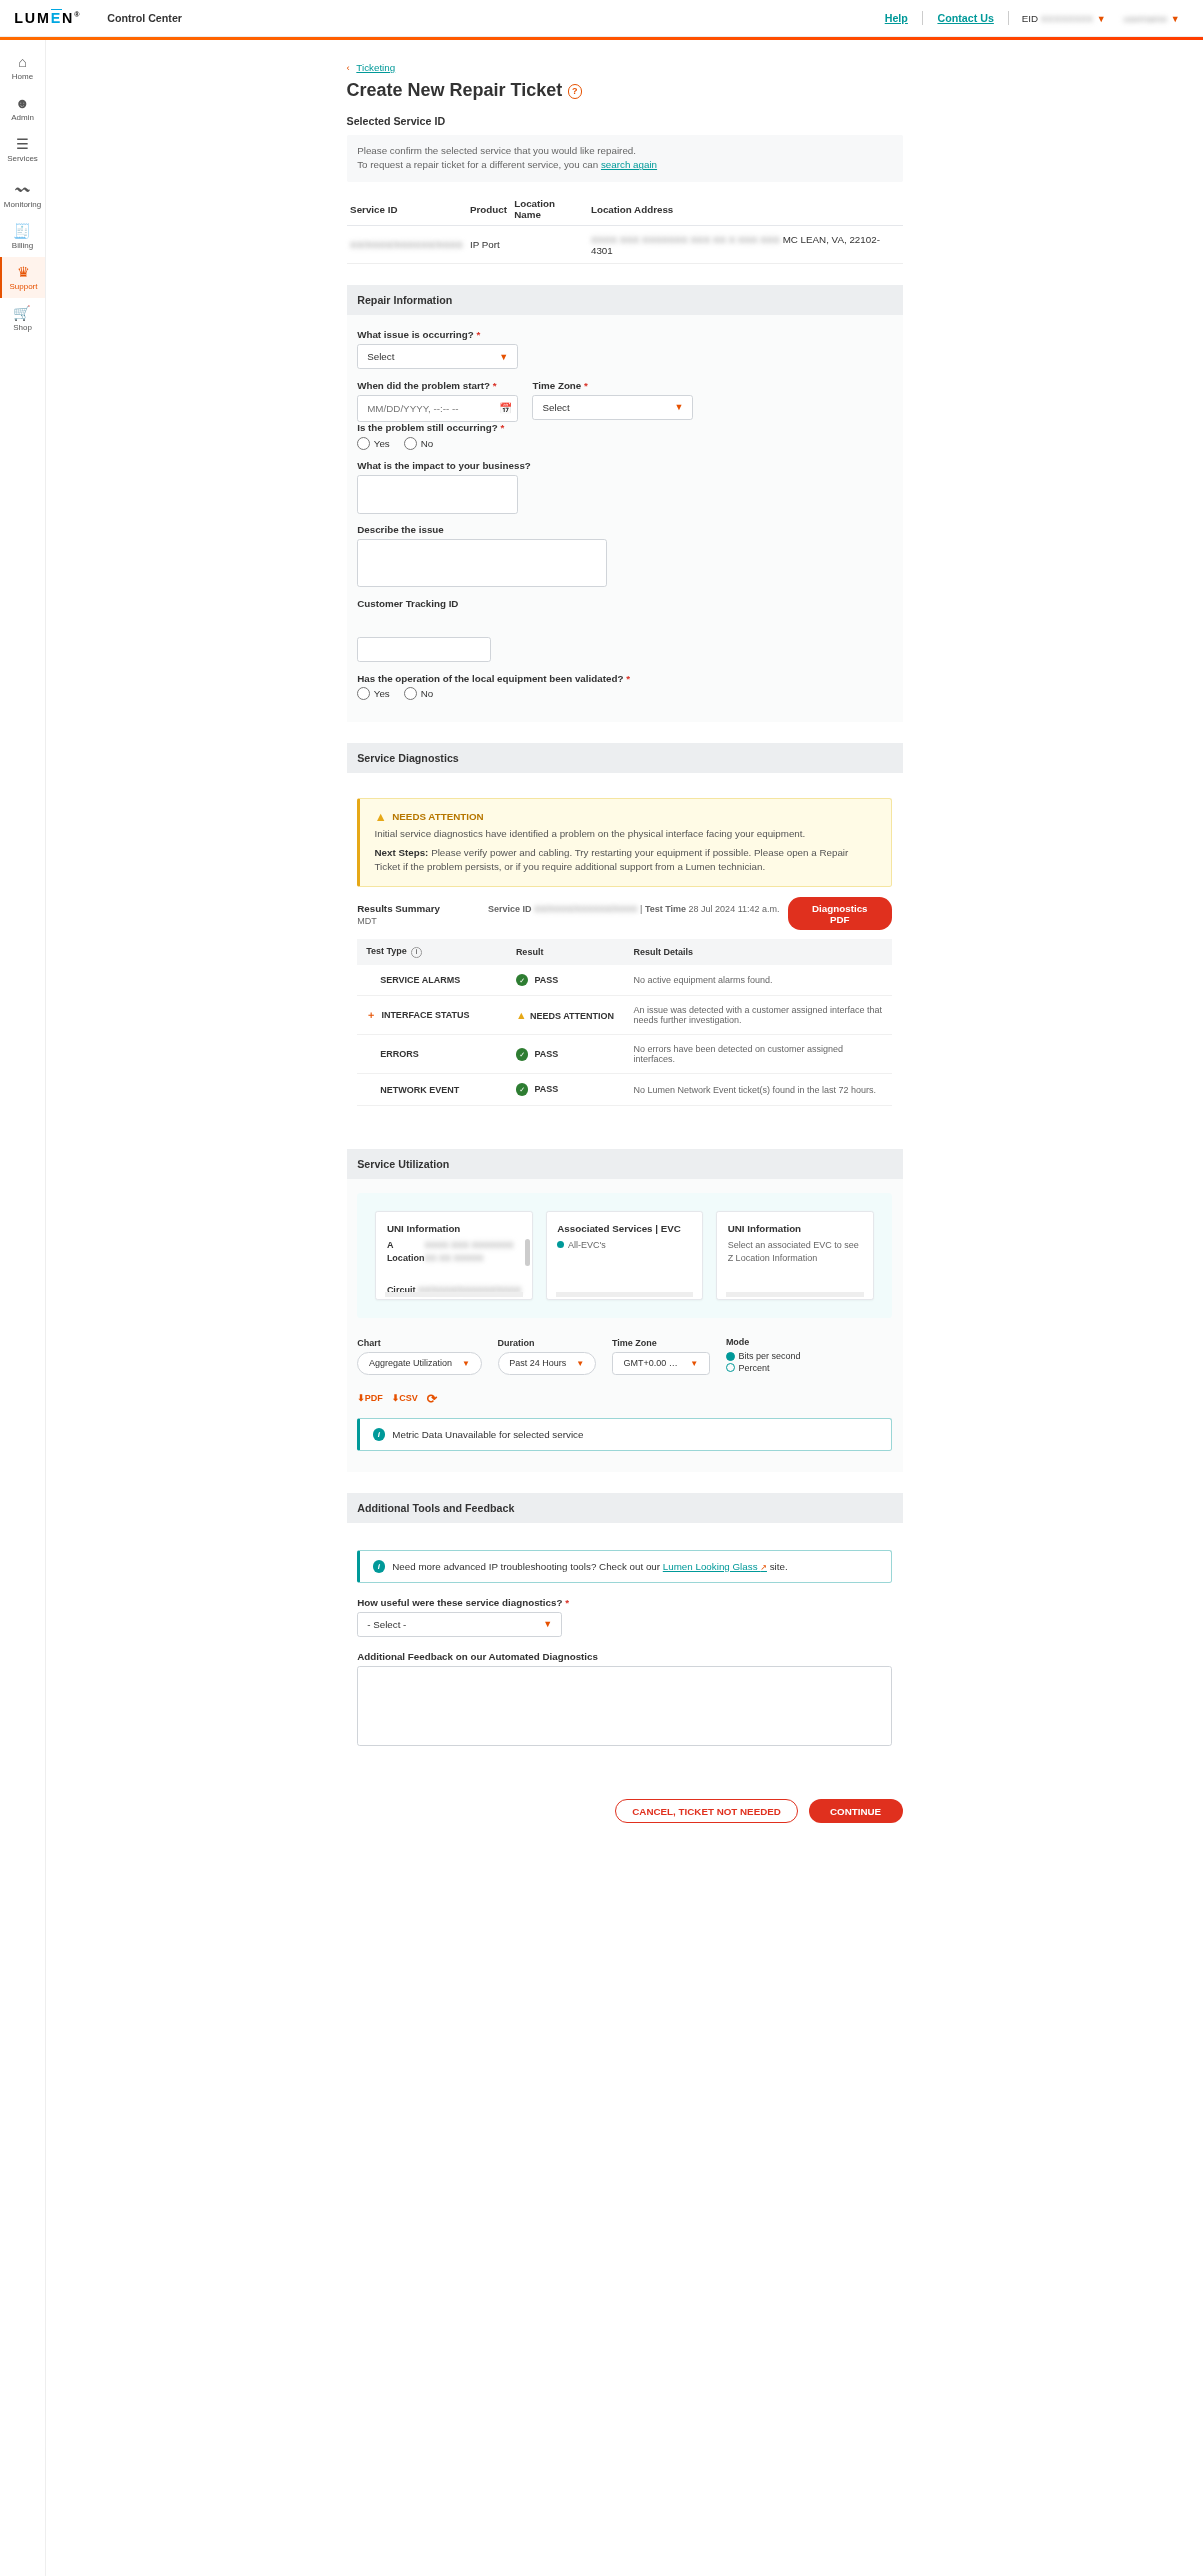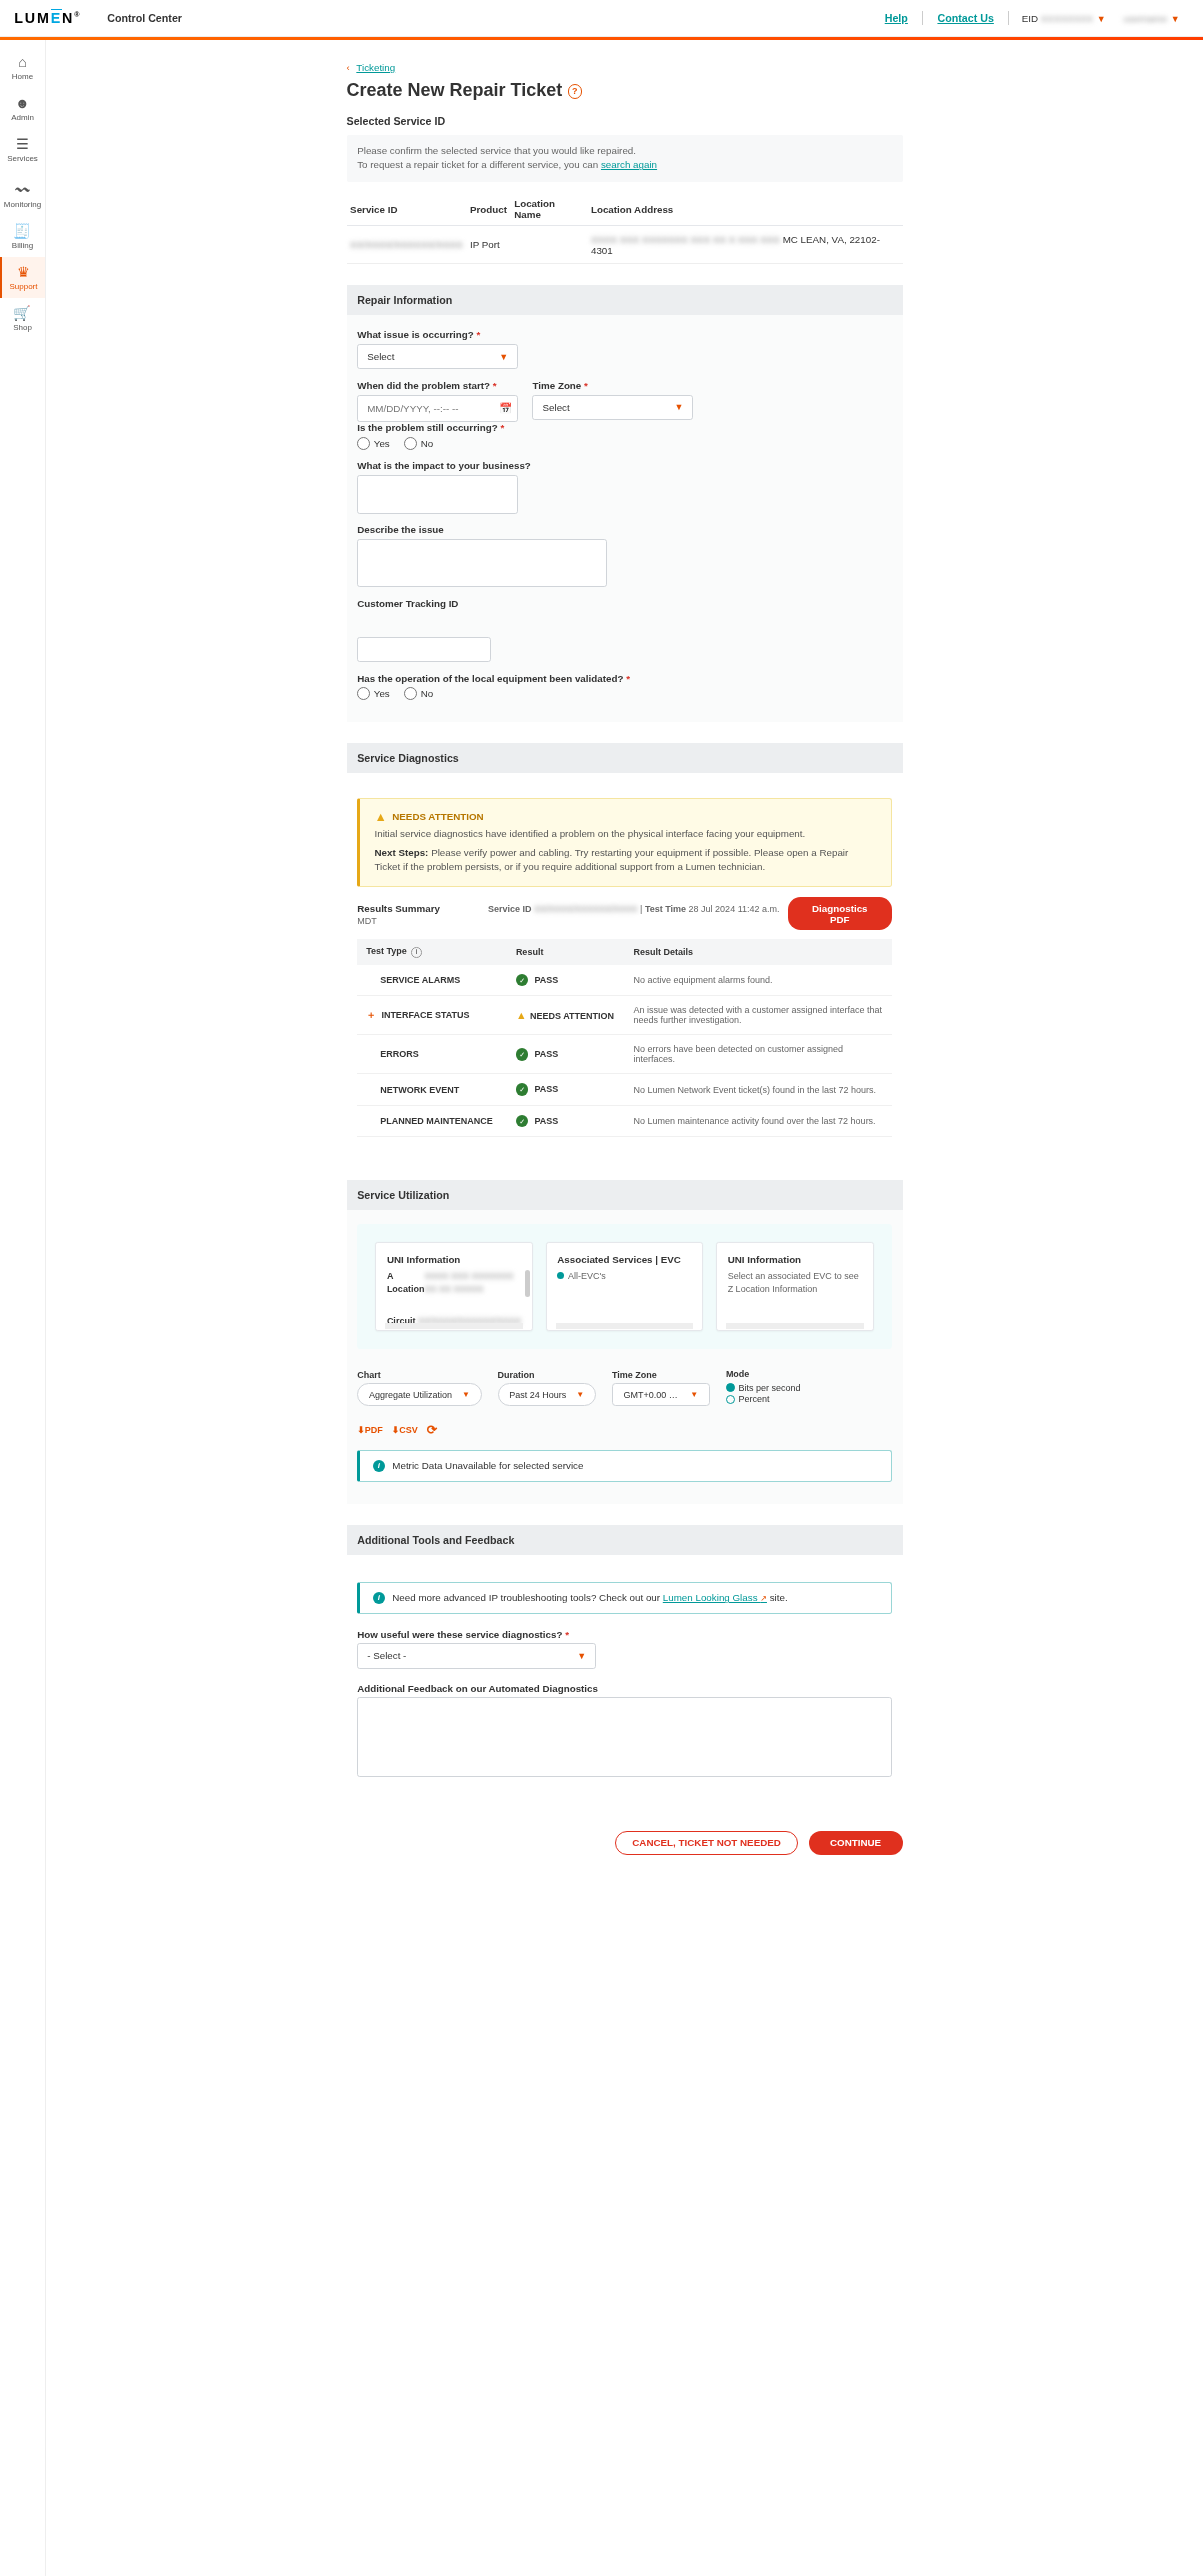--- a/index.html
+++ b/index.html
@@ -105,21 +105,21 @@
 .mode-radios .dot.on { background: #009999; }
 .export-icons { display: flex; gap: 9px; align-items: center; font-size: 9px; color: #E65100; font-weight: 600; }
 .export-icons span { cursor: pointer; }
 .refresh-ico { color: #E65100; font-size: 12.5px; }
 
 .info-banner { border: 0.9px solid #9ad6d6; border-left: 3.6px solid #009999; background: #fff; border-radius: 2.7px; padding: 9px 12.5px; display: flex; align-items: center; gap: 7.1px; font-size: 9.8px; margin-top: 12.5px; }
 .info-banner .i-ico { width: 12.5px; height: 12.5px; border-radius: 50%; background: #009999; color: #fff; display: inline-flex; align-items: center; justify-content: center; font-size: 8px; font-weight: 700; font-style: italic; }
 .info-banner a { color: #009999; text-decoration: underline; }
 .ext-ico { color: #E65100; font-size: 8px; }
 
-.select-wide { width: 239px; }
+.select-wide { width: 205px; }
 
 .textarea.wide { width: 100%; height: 80px; }
 
 .footer-buttons { display: flex; justify-content: flex-end; gap: 10.7px; margin-top: 21.4px; padding: 10.7px 0; }
 </style>
 </head>
 <body>
 
 <div class="topbar">
   <span class="logo">LUM<span class="accent">E</span>N<span style="font-size:7.1px;vertical-align:super;">®</span></span>
@@ -302,25 +302,20 @@
             <tr>
               <td class="diag-type" style="padding-left: 23px;">ERRORS</td>
               <td><span class="pass-ico">✓</span> <strong>PASS</strong></td>
               <td style="color: rgb(102, 102, 102);">No errors have been detected on customer assigned interfaces.</td>
             </tr>
             <tr>
               <td class="diag-type" style="padding-left: 23px;">NETWORK EVENT</td>
               <td><span class="pass-ico">✓</span> <strong>PASS</strong></td>
               <td style="color: rgb(102, 102, 102);">No Lumen Network Event ticket(s) found in the last 72 hours.</td>
             </tr>
-            <tr>
-              <td class="diag-type" style="padding-left: 23px;">PLANNED MAINTENANCE</td>
-              <td><span class="pass-ico">✓</span> <strong>PASS</strong></td>
-              <td style="color: rgb(102, 102, 102);">No Lumen maintenance activity found over the last 72 hours.</td>
-            </tr>
           </tbody>
       </table>
     </div>
 
     <div class="section-bar">Service Utilization</div>
     <div class="section-body">
       <div class="util-wrap">
         <div class="util-cards">
           <div class="util-card">
             <div class="title">UNI Information</div>

